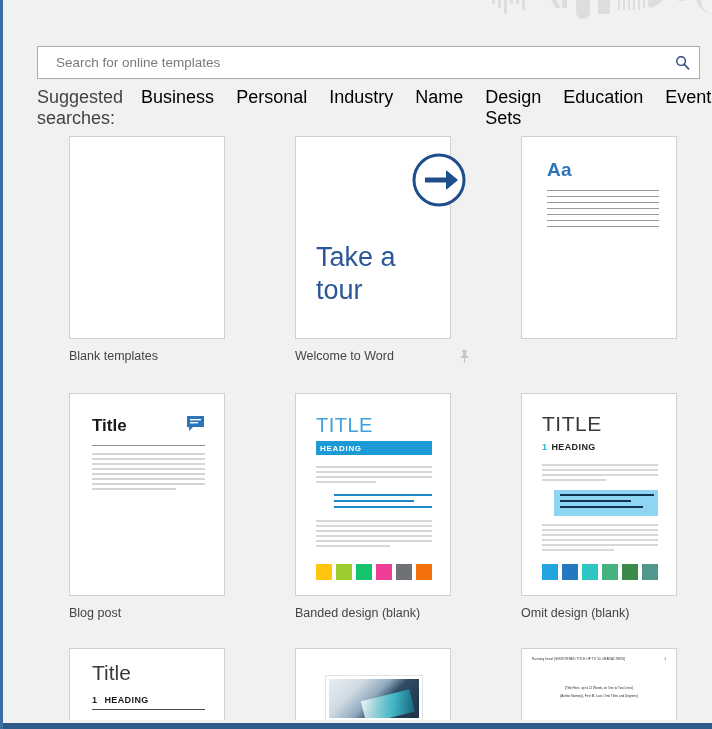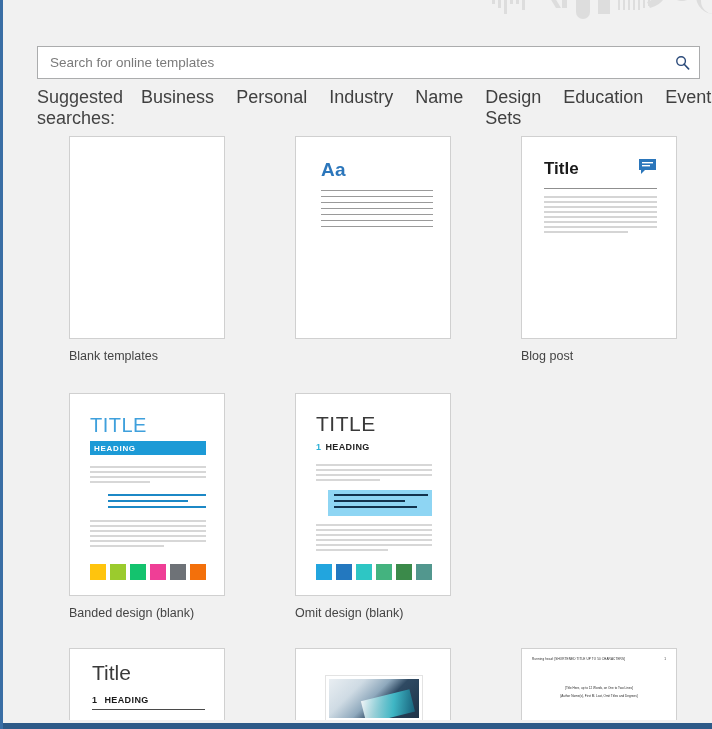--- a/index.html
+++ b/index.html
@@ -37,38 +37,38 @@
     align-items: center;
   }
   .search-input {
     flex: 1;
     height: 31px;
     border: none; outline: none;
     background: transparent;
     font-family: "Liberation Sans", sans-serif;
     font-size: 13.5px;
     color: #444;
-    padding: 0 12px;
+    padding: 0 18px;
   }
   .search-input::placeholder { color: #7a7a7a; opacity: 1; }
   .search-icon-btn {
     width: 34px; height: 31px;
     display: flex; align-items: center; justify-content: center;
     background: transparent; border: none; cursor: pointer;
   }
 
   
   .suggested {
     position: absolute; left: 34px; top: 87px;
     display: flex; 
     font-size: 18px;
   }
   .suggested-label { color: #444; margin-right: 18px; }
   .suggested a {
-    color: #404040;
+    color: #000000;
     margin-right: 22px;
     text-decoration: none;
     cursor: pointer;
   }
 
   
   .grid {
     position: absolute;
     left: 66px; top: 136px;
     width: 640px;
@@ -292,20 +292,41 @@
 
     <div class="tile">
       <div class="thumb">
         <div class="thumb-inner"></div>
       </div>
       <div class="tile-caption-row">
         <span class="tile-caption">Blank templates</span>
       </div>
     </div>
 
+    <div class="tile">
+      <div class="thumb">
+        <div class="thumb-inner" style="overflow:visible;">
+          <div class="tour-text">
+            <div>Take a</div>
+            <div>tour</div>
+          </div>
+        </div>
+        <svg class="tour-arrow" viewBox="0 0 58 58" aria-hidden="true">
+          <circle cx="29" cy="29" r="25" fill="#ffffff" stroke="#1f4e8c" stroke-width="3"></circle>
+          <line x1="15" y1="29" x2="38" y2="29" stroke="#1f4e8c" stroke-width="5"></line>
+          <polygon points="36,19 48,29 36,39" fill="#1f4e8c"></polygon>
+        </svg>
+      </div>
+      <div class="tile-caption-row">
+        <span class="tile-caption">Welcome to Word</span>
+        <svg class="pin-icon" viewBox="0 0 11 13" aria-hidden="true">
+          <path d="M3 0h5v1.2l-1 .6v3.4l2.2 1.6v1.2H6.1V13H4.9V8H1.8V6.8L4 5.2V1.8l-1-.6z" fill="#6a6a6a"></path>
+        </svg>
+      </div>
+    </div>
 
     <div class="tile">
       <div class="thumb">
         <div class="thumb-inner">
           <div class="aa-text">Aa</div>
           <div class="ss-lines">
             <i></i>
               <i></i>
               <i></i>
               <i></i>

